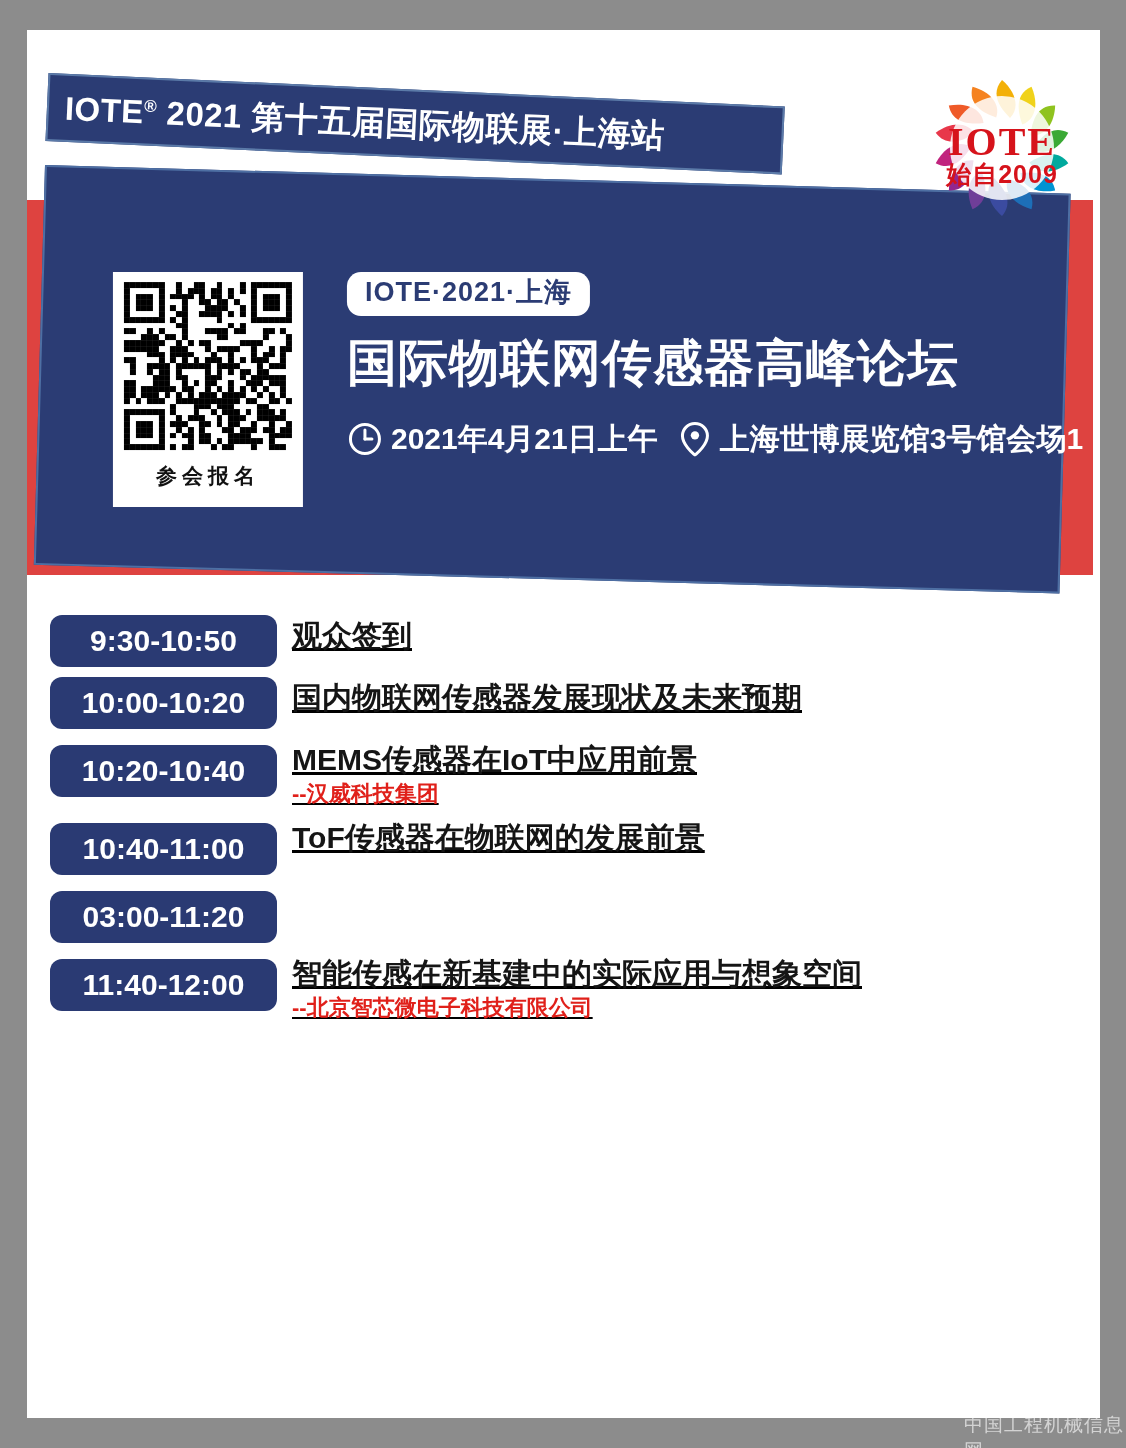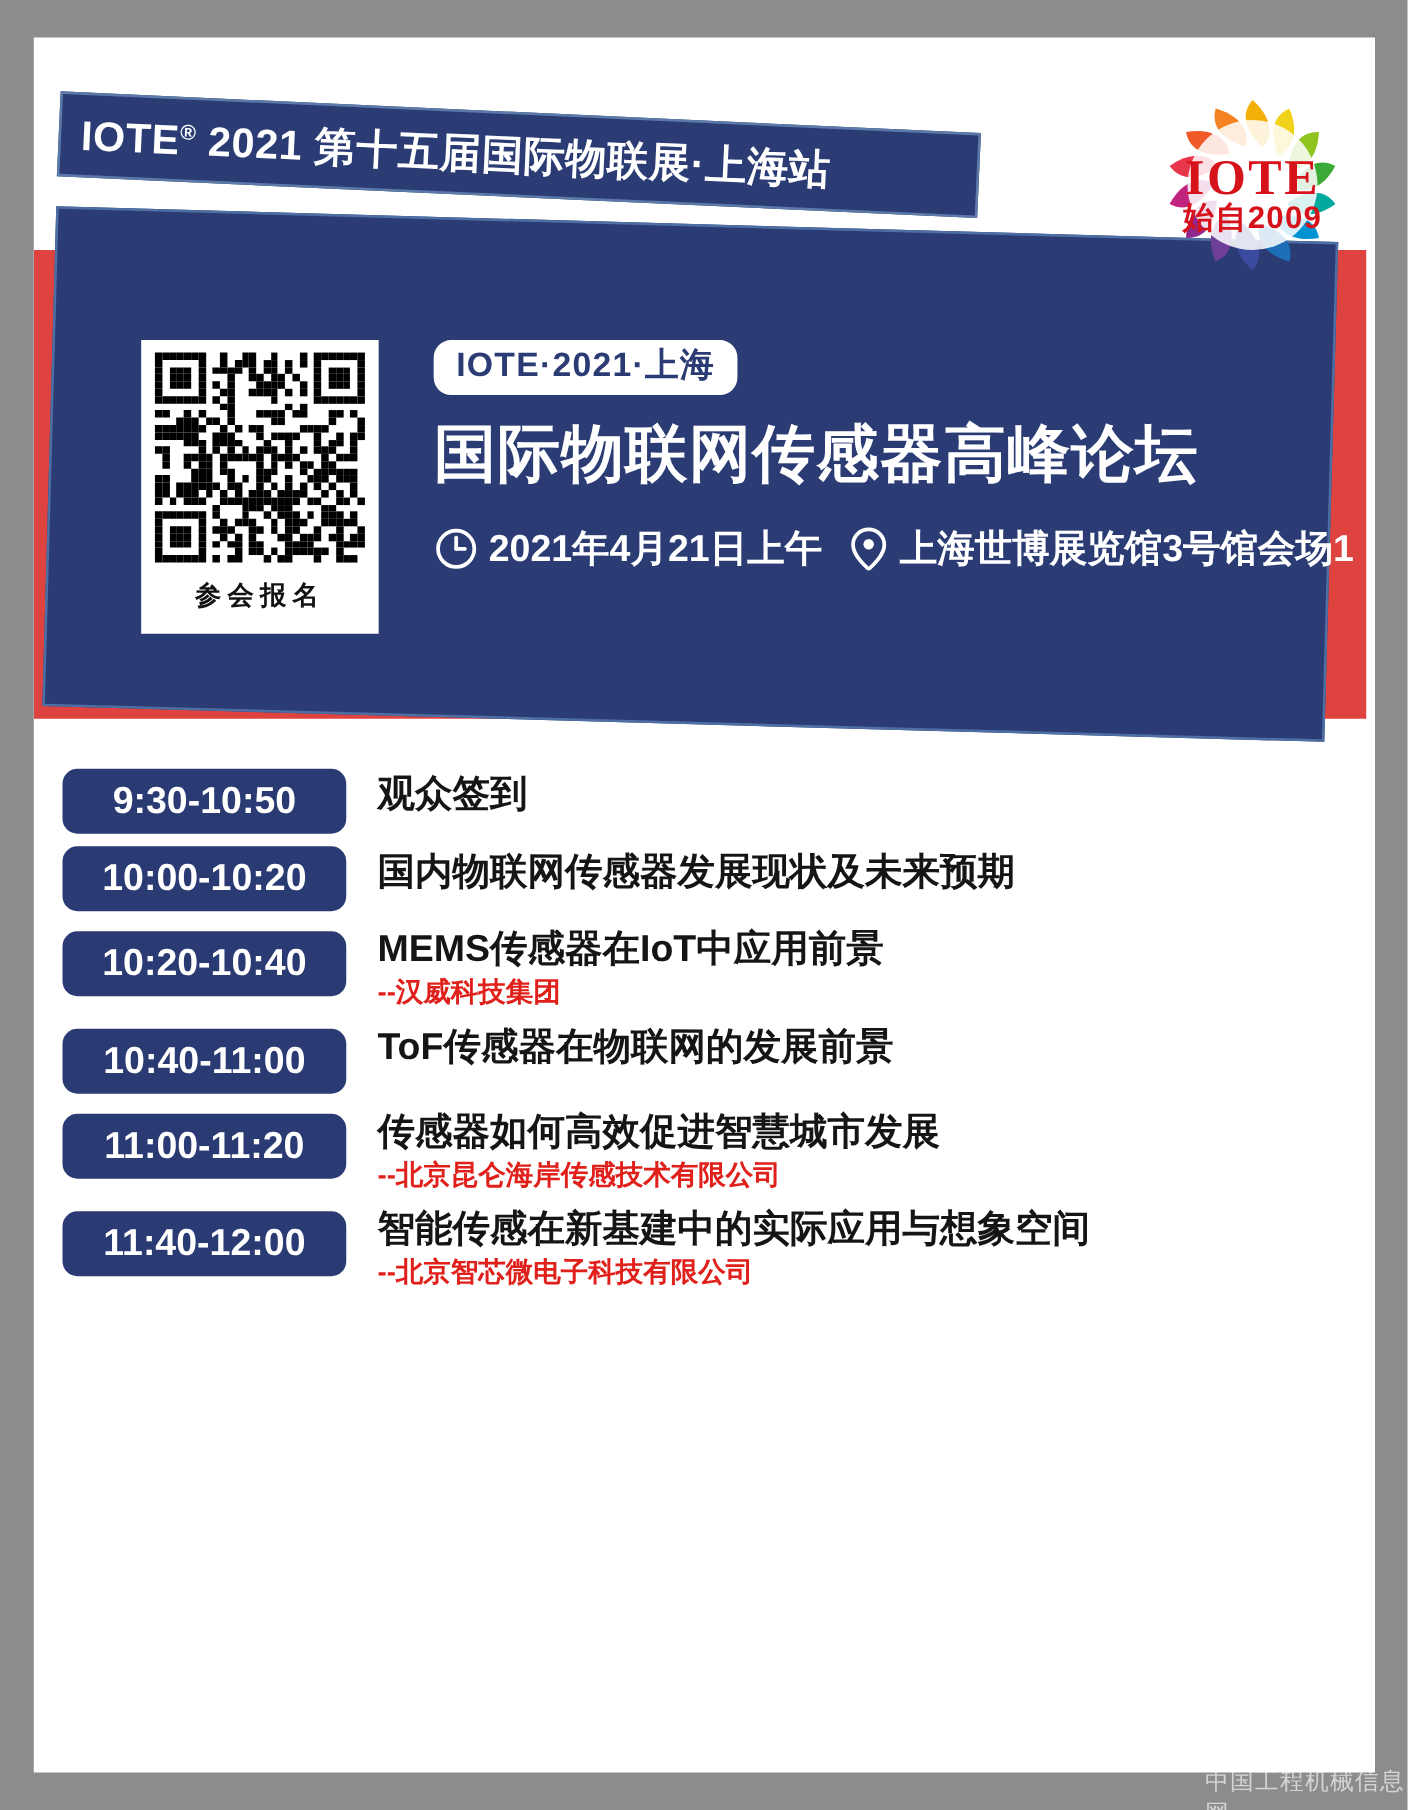--- a/index.html
+++ b/index.html
@@ -221,22 +221,23 @@
     color: #ffffff;
     font-size: 30px;
     font-weight: bold;
     display: flex;
     align-items: center;
     justify-content: center;
     margin-left: 23px;
     letter-spacing: 0px;
   }
   .agenda-text {
-    margin-left: 25px;
+    margin-left: 15px;
     padding-top: 3px;
+    text-decoration: underline;
   }
   .topic {
     color: #151515;
     font-size: 30px;
     font-weight: bold;
     line-height: 1.22;
     white-space: nowrap;
   }
   .speaker {
     color: #e0201a;
@@ -830,25 +831,21 @@
           <div class="speaker">--汉威科技集团</div>
         </div>
       </div>
       <div class="agenda-row row-tall">
         <div class="time-badge">10:40-11:00</div>
         <div class="agenda-text">
           <div class="topic">ToF传感器在物联网的发展前景</div>
         </div>
       </div>
       <div class="agenda-row row-tall">
-        <div class="time-badge">11:00-11:20</div>
-        <div class="agenda-text">
-          <div class="topic">传感器如何高效促进智慧城市发展</div>
-          <div class="speaker">--北京昆仑海岸传感技术有限公司</div>
-        </div>
+        <div class="time-badge">03:00-11:20</div>
       </div>
       <div class="agenda-row row-tall">
         <div class="time-badge">11:40-12:00</div>
         <div class="agenda-text">
           <div class="topic">智能传感在新基建中的实际应用与想象空间</div>
           <div class="speaker">--北京智芯微电子科技有限公司</div>
         </div>
       </div>
     </div>
 

